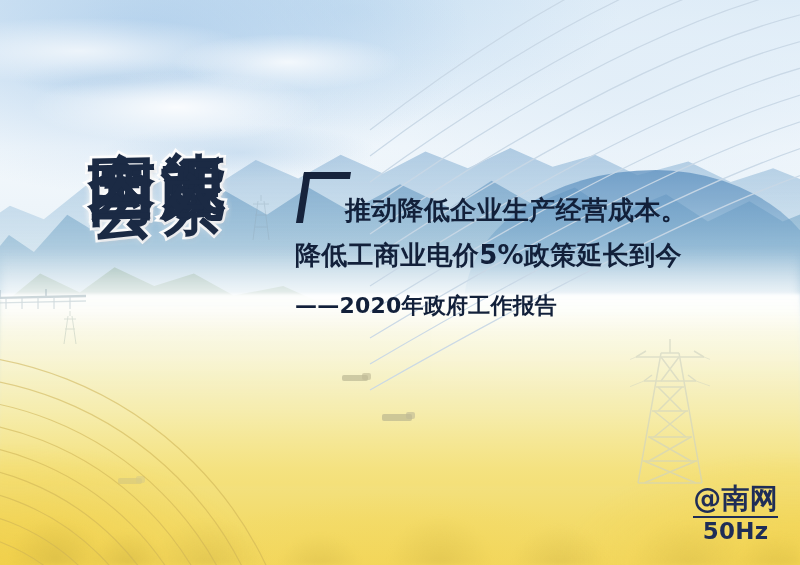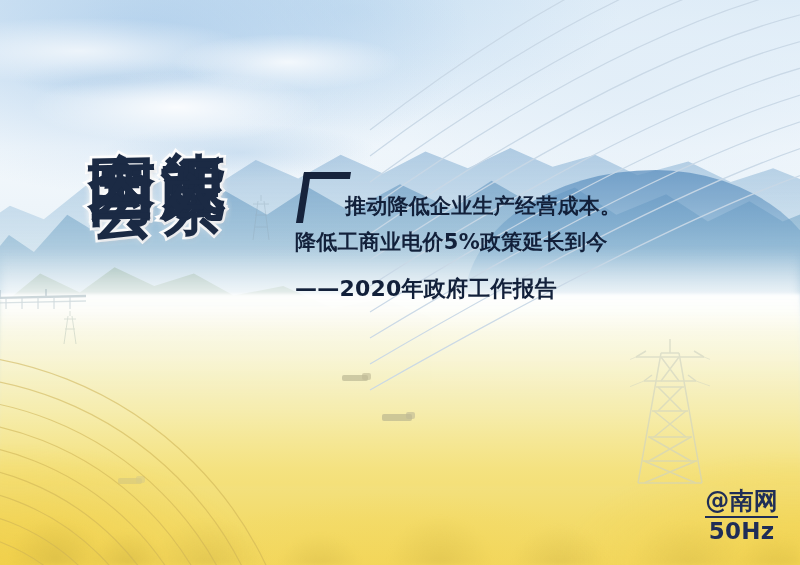--- a/index.html
+++ b/index.html
@@ -250,21 +250,21 @@
     left: 5px;
     top: 0px;
     width: 40px;
     height: 44px;
     border-top: 7px solid #16233c;
     border-left: 7px solid #16233c;
     transform: skewX(-9deg);
   }
   .quote-body {
     font-family: "DejaVu Sans", "Liberation Sans", sans-serif;
-    font-size: 21px;
+    font-size: 26px;
     font-weight: 700;
     color: #12203a;
     line-height: 1.72;
     letter-spacing: 0.012em;
     margin: 0;
     padding-top: 16px;
   }
   .quote-body .indent { display: inline-block; width: 50px; }
   .attribution {
     margin-top: 14px;
@@ -281,21 +281,21 @@
   .logo {
     position: absolute;
     right: 22px;
     bottom: 22px;
     text-align: center;
     color: #1f2d57;
     font-family: "DejaVu Sans", "Liberation Sans", sans-serif;
     line-height: 1.0;
   }
   .logo-top {
-    font-size: 24px;
+    font-size: 28px;
     font-weight: 700;
     letter-spacing: 0.01em;
     display: block;
   }
   .logo-rule {
     height: 2px;
     background: #1f2d57;
     margin: 3px 0 2px 0;
   }
   .logo-bottom {

